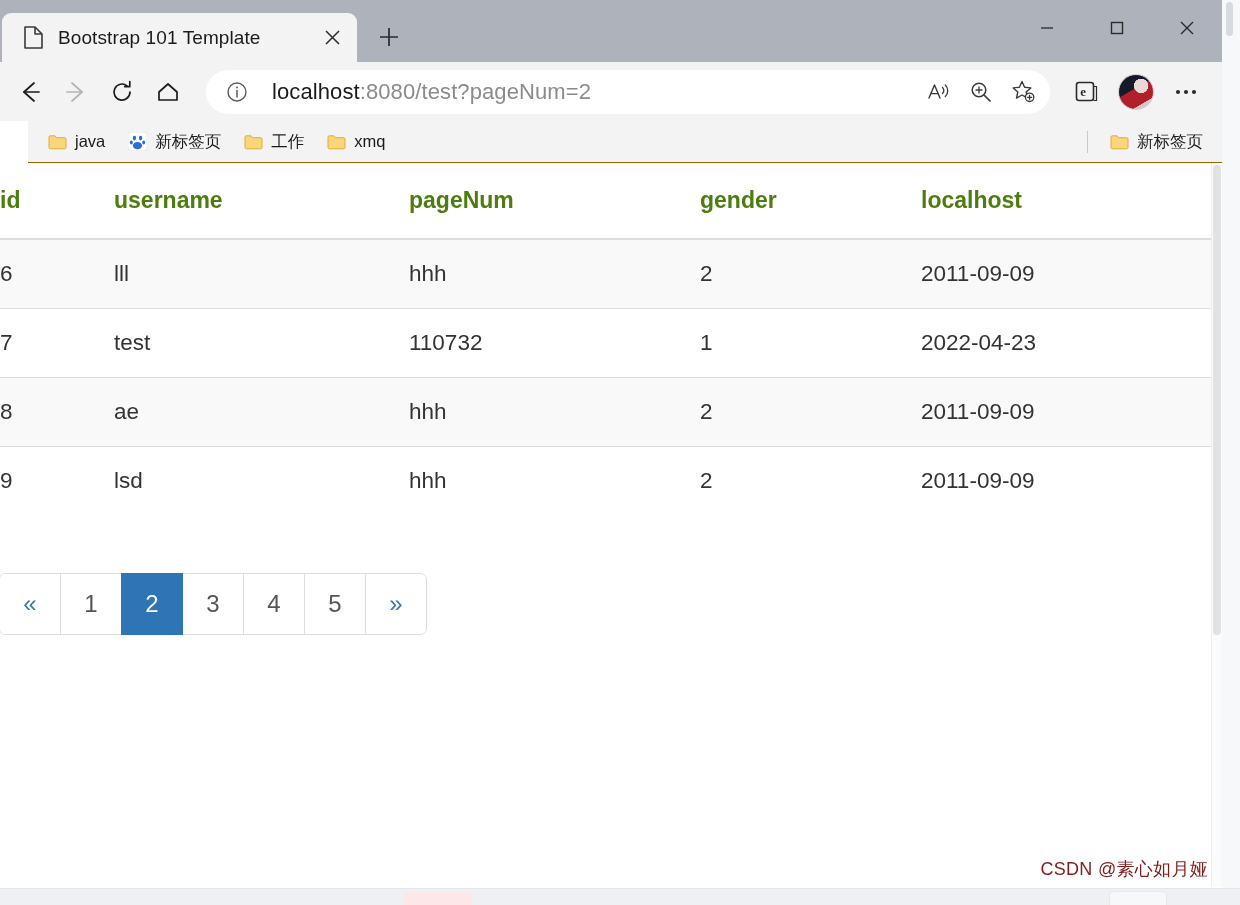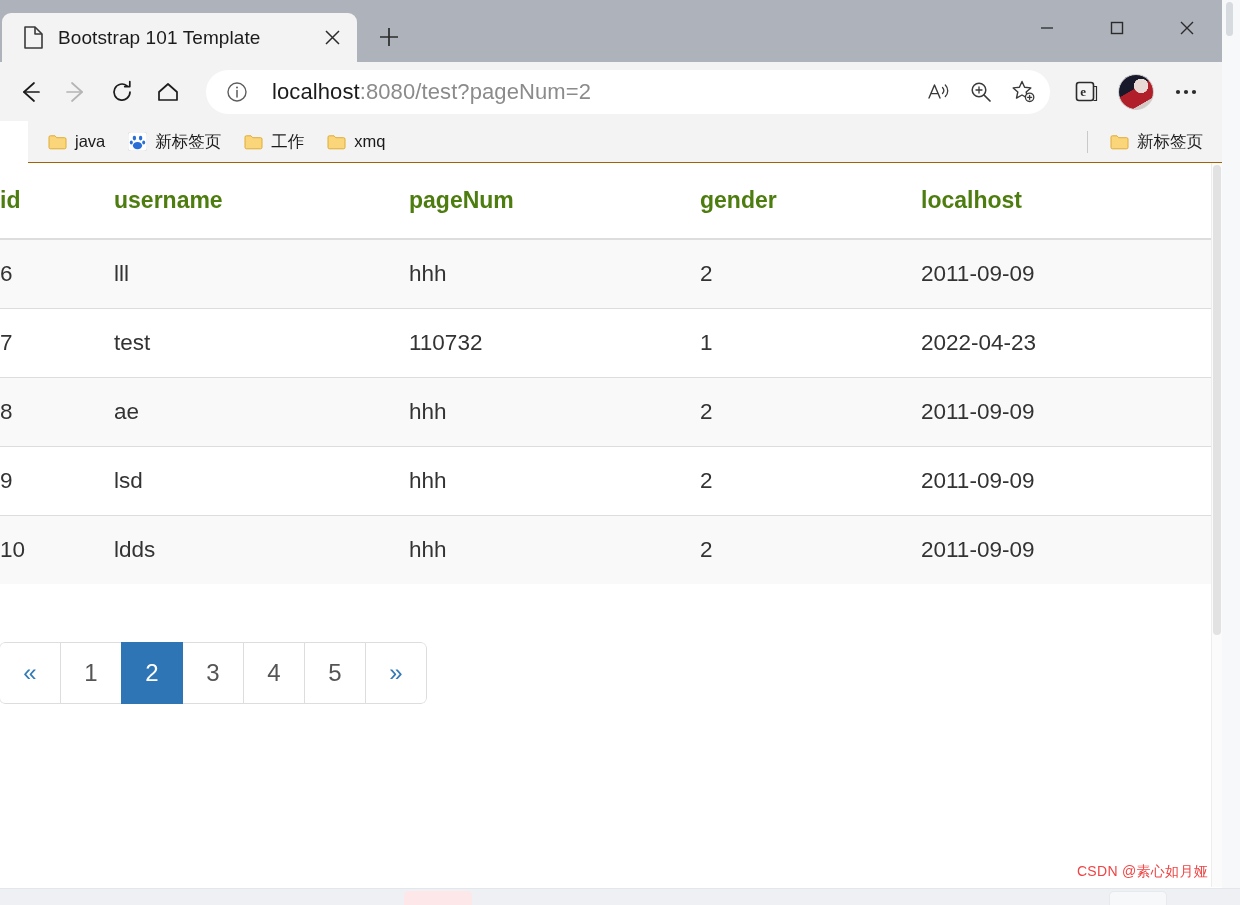--- a/index.html
+++ b/index.html
@@ -254,22 +254,22 @@
     background: #2e75b5;
     border-color: #2e75b5;
     color: #ffffff;
     z-index: 2;
   }
 
   
   .watermark {
     position: absolute;
     right: 14px; bottom: 6px;
-    font-size: 14px;
-    color: #ef4444;
+    font-size: 18px;
+    color: #7f1d1d;
     white-space: nowrap;
     letter-spacing: .3px;
   }
 
   
   .taskbar {
     position: absolute;
     left: 0; bottom: 0;
     width: 1240px; height: 17px;
     background: #eef0f3;
@@ -528,27 +528,20 @@
             <td>2</td>
             <td>2011-09-09</td>
           </tr>
           <tr>
             <td>9</td>
             <td>lsd</td>
             <td>hhh</td>
             <td>2</td>
             <td>2011-09-09</td>
           </tr>
-          <tr class="stripe">
-            <td>10</td>
-            <td>ldds</td>
-            <td>hhh</td>
-            <td>2</td>
-            <td>2011-09-09</td>
-          </tr>
         </tbody>
       </table>
 
       <div class="pagination-wrap">
         <div class="pagination">
           <a class="pg">«</a>
           <a class="pg num">1</a>
           <a class="pg active">2</a>
           <a class="pg num">3</a>
           <a class="pg num">4</a>

